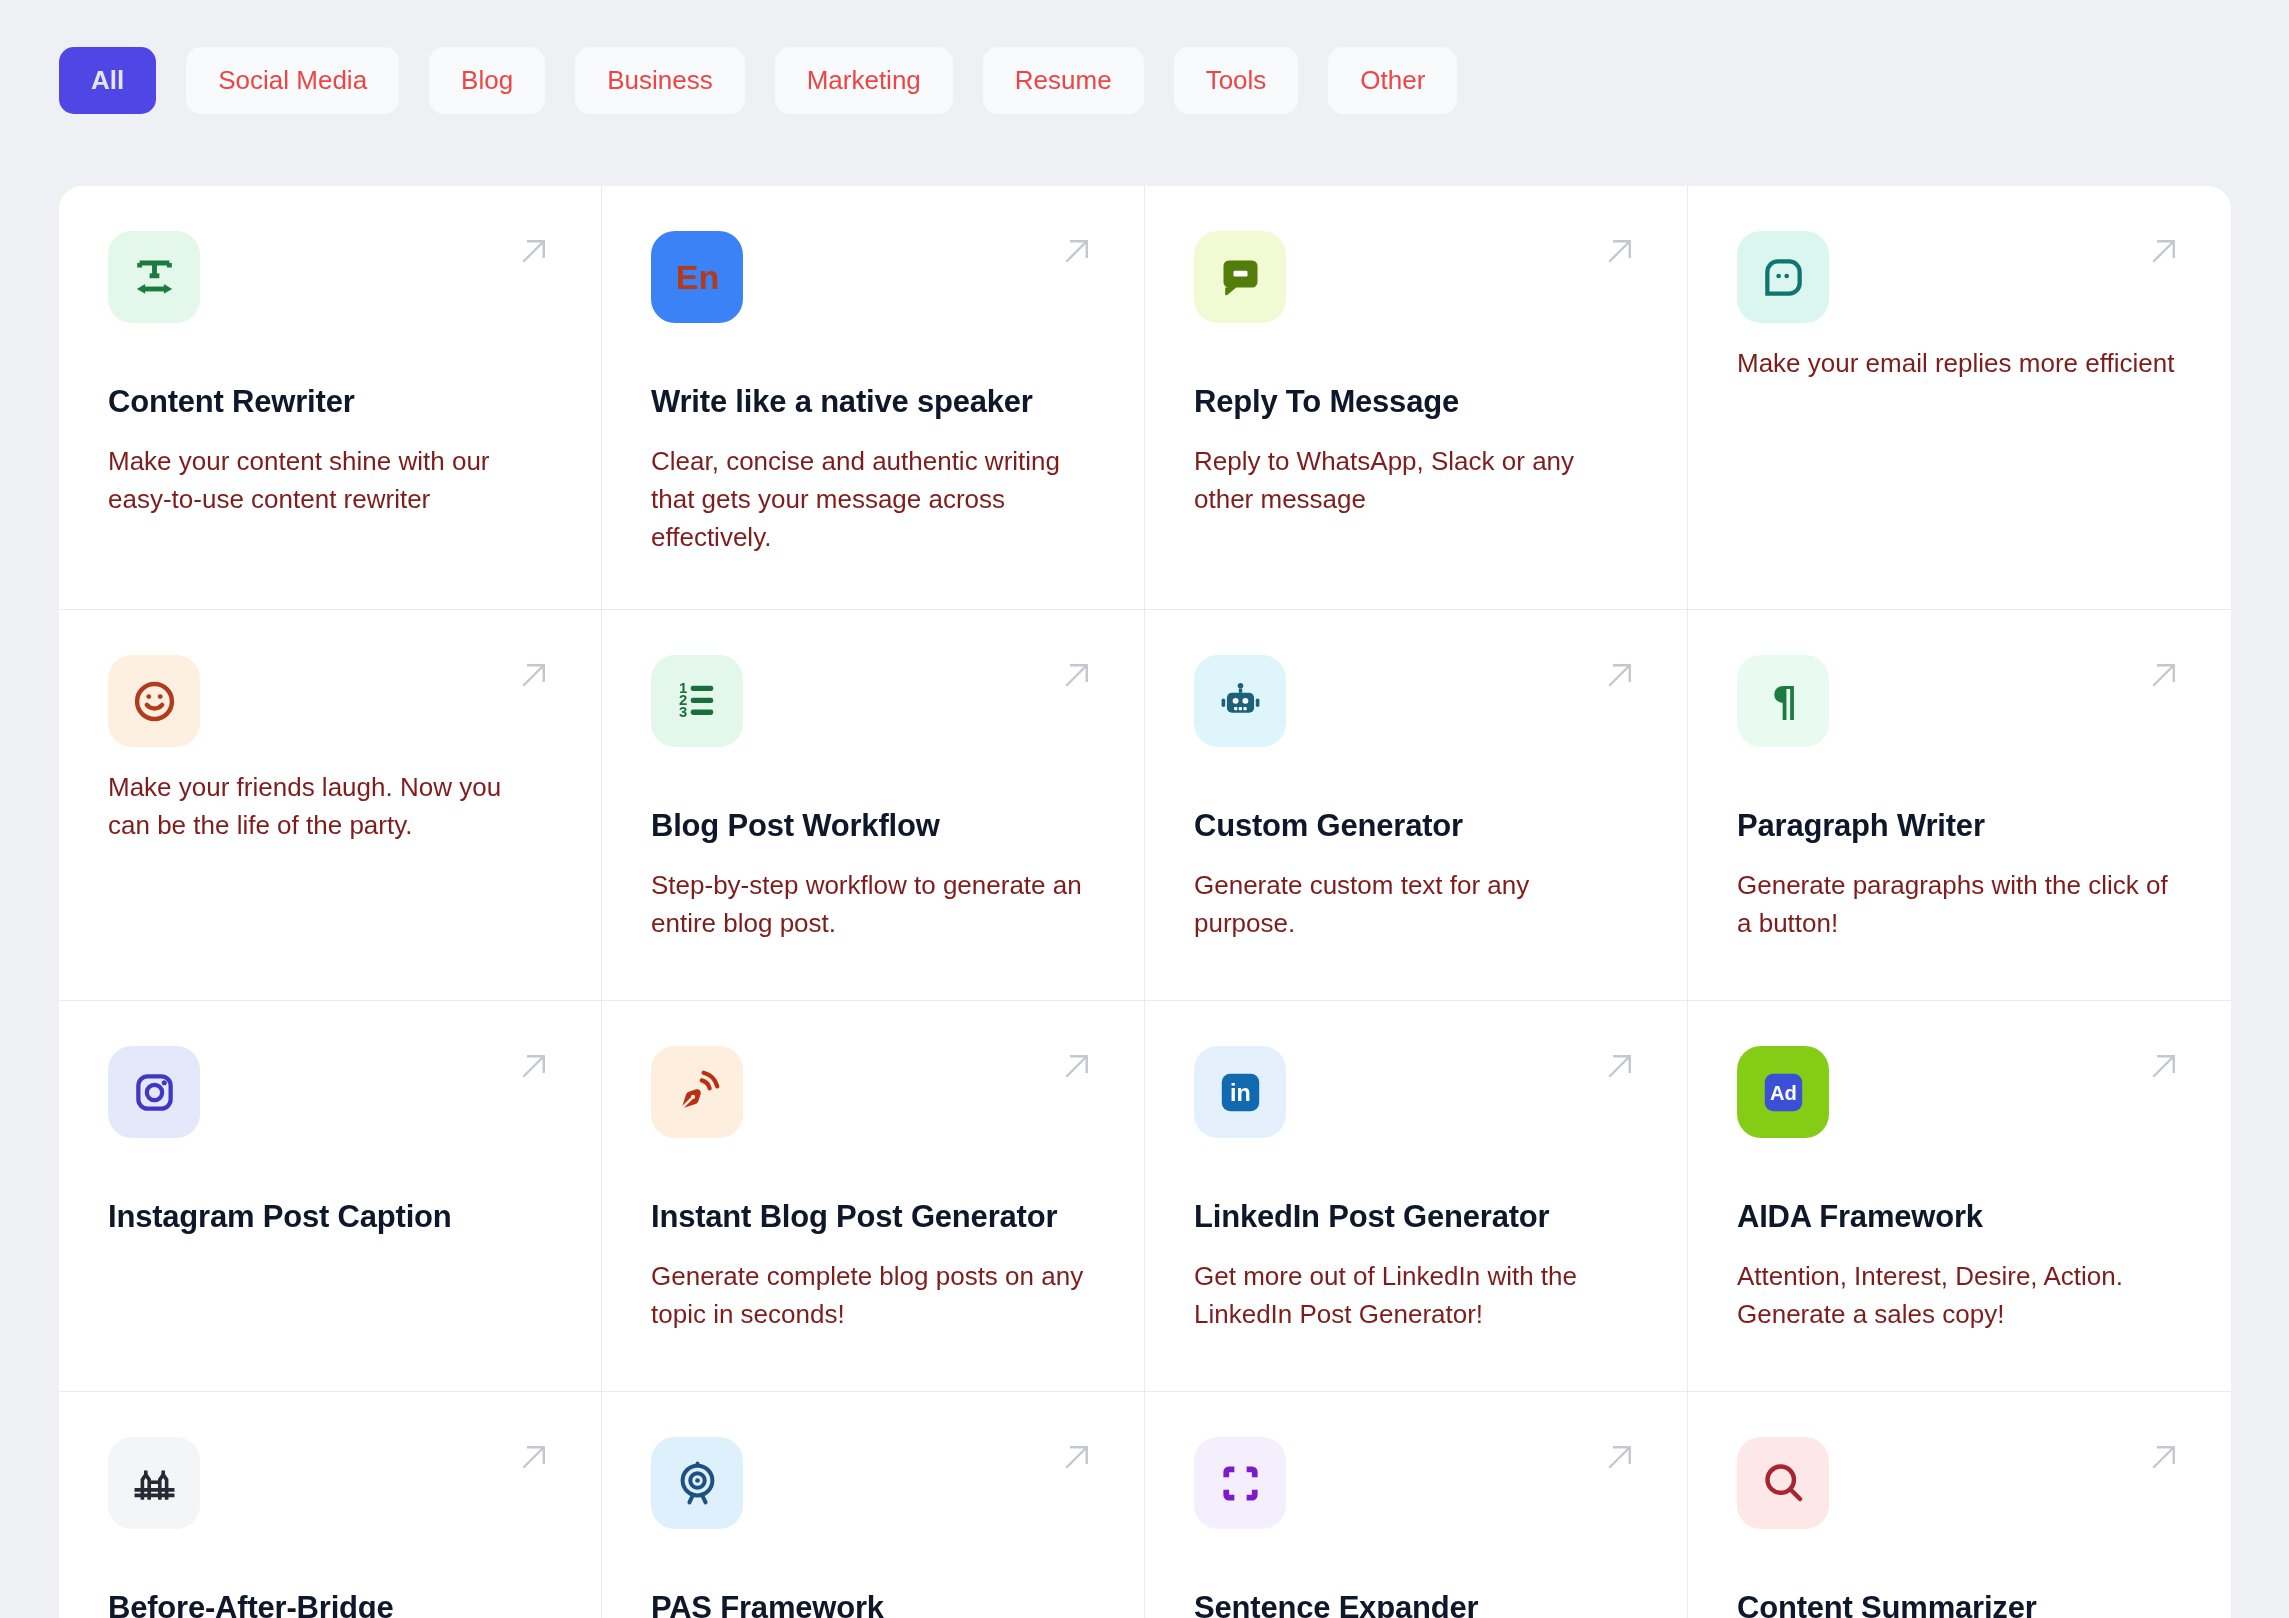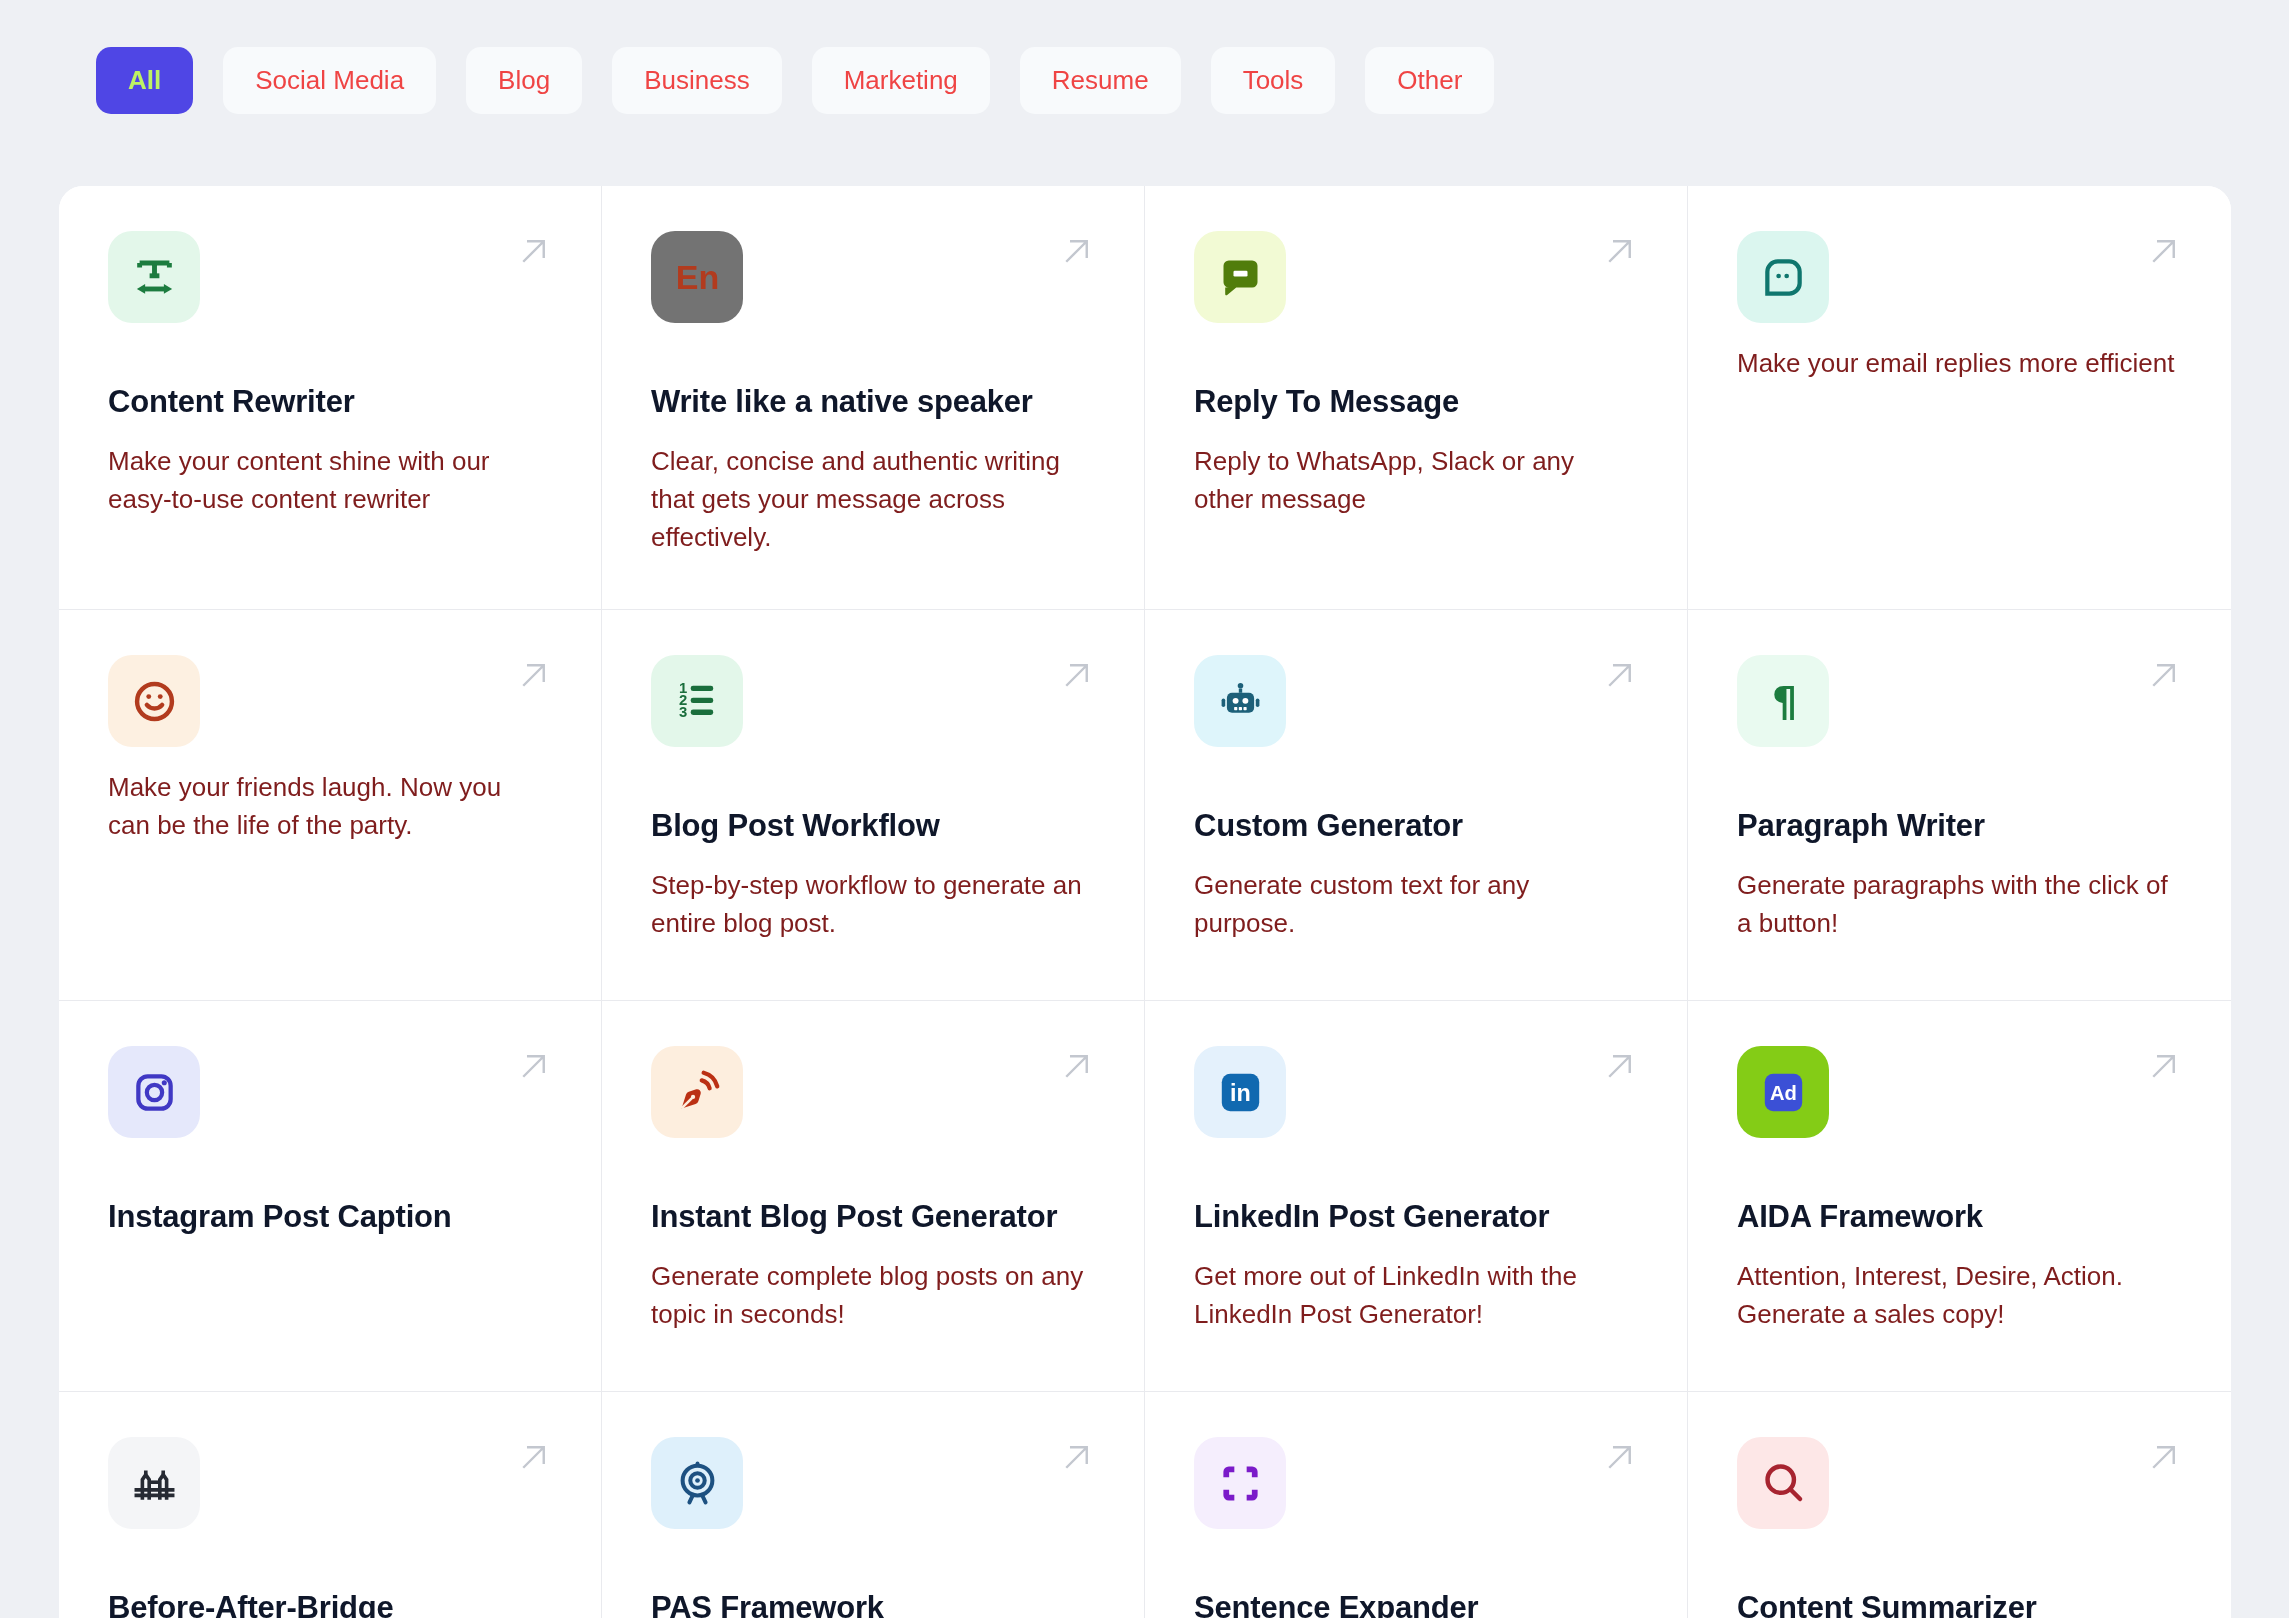--- a/index.html
+++ b/index.html
@@ -3,21 +3,21 @@
 <meta charset="utf-8">
 <style>
   html,body{margin:0;padding:0;background:#eef0f4;font-family:"Liberation Sans",sans-serif;}
   .page{position:relative;width:2290px;height:1618px;overflow:hidden;background:#eef0f4;}
 
   
   .tabs{position:absolute;left:59px;top:47px;display:flex;gap:30px;}
   .tab{height:67px;padding:0 32px;border:none;border-radius:15px;background:#f8fafc;
        color:#ef4444;font-family:"Liberation Sans",sans-serif;font-size:26px;font-weight:400;
        cursor:pointer;white-space:nowrap;}
-  .tab.active{background:#4f46e5;color:#bef264;font-weight:700;margin-left:37px;}
+  .tab.active{background:#4f46e5;color:#e5e5e5;font-weight:700;}
 
   
   .grid{position:absolute;left:59px;top:186px;width:2172px;height:1433px;background:#ffffff;
         border-radius:24px 24px 0 0;overflow:hidden;display:grid;
         grid-template-columns:repeat(4,1fr);grid-template-rows:424px 391px 391px 391px;}
   .card{position:relative;padding:45px 49px;border-right:0.9px solid #e9eaee;border-bottom:0.9px solid #e9eaee;
         box-sizing:border-box;background:#fff;cursor:pointer;}
   .card:nth-child(4n){border-right:none;}
 
   .icon-badge{width:92px;height:92px;border-radius:24px;display:flex;align-items:center;justify-content:center;}
@@ -79,21 +79,21 @@
           </svg>
         </div>
     <svg class="arrow" viewBox="0 0 44 44">
       <path d="M11 33 33 11 M15 11h18v18" fill="none" stroke="#c3c7cf" stroke-width="2.6"></path>
     </svg>
     <h3 class="card-title">Content Rewriter</h3>
     <p class="card-desc">Make your content shine with our easy-to-use content rewriter</p>
   </div>
 
   <div class="card">
-    <div class="icon-badge" style="background: #737373;">
+    <div class="icon-badge" style="background: #3b82f6;">
           <svg viewBox="0 0 24 24">
             <text x="12" y="17.4" text-anchor="middle" font-size="16" font-weight="700" fill="#b23b1e" font-family="Liberation Sans, sans-serif">En</text>
           </svg>
         </div>
     <svg class="arrow" viewBox="0 0 44 44">
       <path d="M11 33 33 11 M15 11h18v18" fill="none" stroke="#c3c7cf" stroke-width="2.6"></path>
     </svg>
     <h3 class="card-title">Write like a native speaker</h3>
     <p class="card-desc">Clear, concise and authentic writing that gets your message across effectively.</p>
   </div>

